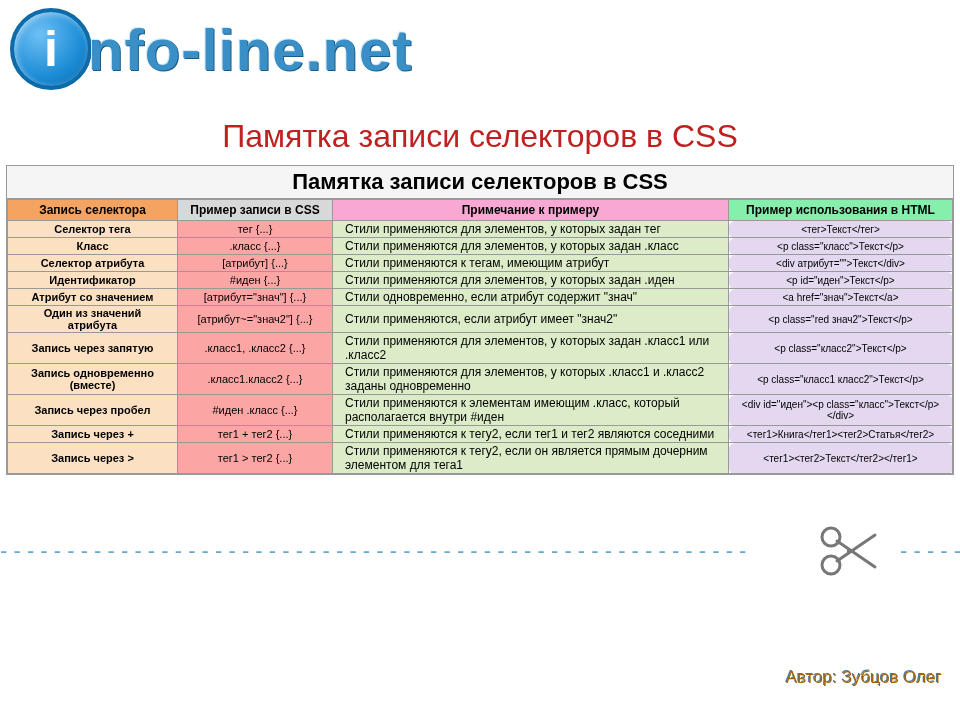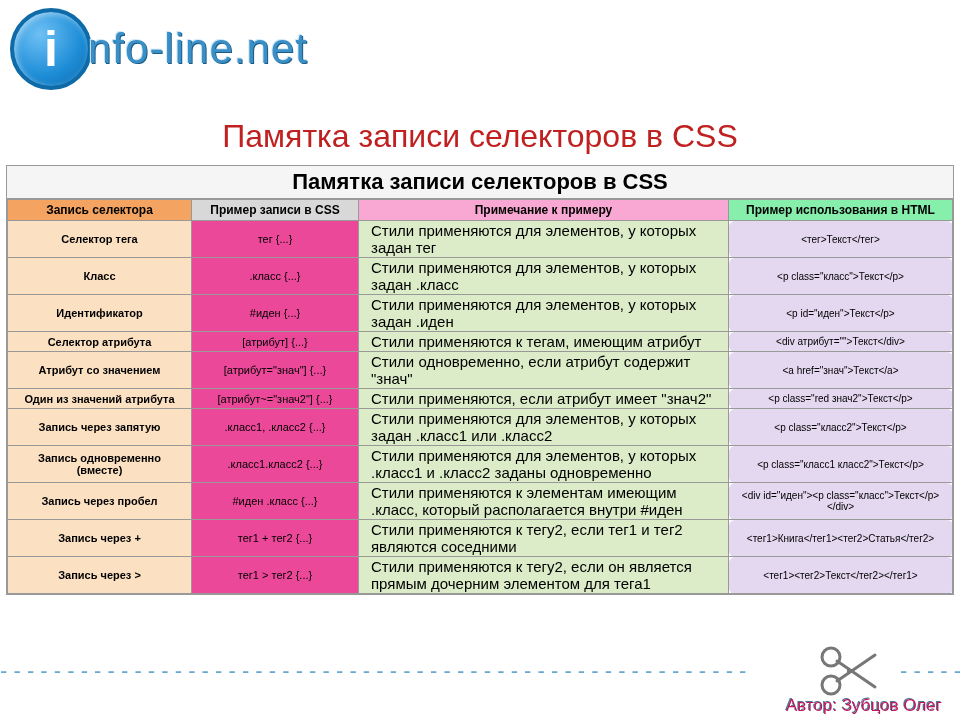--- a/index.html
+++ b/index.html
@@ -26,22 +26,22 @@
     align-items: center;
     justify-content: center;
     color: #fff;
     font-size: 50px;
     font-weight: bold;
     font-family: "Comic Sans MS", cursive, sans-serif;
     box-shadow: inset 2px 2px 6px rgba(255,255,255,0.5);
   }
   .logo-text {
     font-family: "Comic Sans MS", cursive, sans-serif;
-    font-size: 42px;
-    font-weight: normal;
+    font-size: 58px;
+    font-weight: bold;
     color: #3a8fc7;
     text-shadow: 1px 1px 0 #1a5c86, -1px -1px 0 #d0e8f8;
     margin-left: -4px;
     letter-spacing: 1px;
   }
   .logo-text .dot { color: #3a8fc7; }
   .page-title {
     text-align: center;
     font-size: 32px;
     color: #c02020;
@@ -57,27 +57,27 @@
     text-align: center;
     font-size: 22px;
     font-weight: bold;
     background: #f5f5f5;
     padding: 3px 0;
     border-bottom: 1px solid #999;
   }
   table { width: 100%; border-collapse: collapse; font-size: 10px; }
   th, td { border: 1px solid #999; padding: 1px 12px; vertical-align: middle; }
   th { font-size: 12px; font-weight: bold; padding: 3px 4px; }
-  th.c1 { background: #f4a460; width: 184px; }
-  th.c2 { background: #d8d8d8; width: 167px; }
+  th.c1 { background: #f4a460; width: 170px; }
+  th.c2 { background: #d8d8d8; width: 155px; }
   th.c3 { background: #f9a8d4; }
   th.c4 { background: #86efac; width: 224px; }
   td.c1 { background: #fbe0c2; font-weight: bold; font-size: 11px; text-align: center; }
-  td.c2 { background: #ec4899; text-align: center; font-size: 11px; }
-  td.c3 { background: #dcecc8; font-size: 15px; }
+  td.c2 { background: #fca5a5; text-align: center; font-size: 11px; }
+  td.c3 { background: #dcecc8; font-size: 12px; }
   td.c4 { background: #e4d8f0; text-align: center; font-size: 10px; border-radius: 6px; }
   .divider {
     margin: 48px 0 0 0;
     display: flex;
     align-items: center;
     width: 100%;
   }
   .dashes {
     flex: 1;
     color: #6aa8d0;
@@ -89,25 +89,25 @@
   .scissors {
     width: 66px;
     height: 56px;
     margin: 0 18px 0 4px;
     position: relative;
   }
   .scissors svg { width: 100%; height: 100%; }
   .credit {
     position: absolute;
     right: 18px;
-    bottom: 4px;
+    bottom: 32px;
     text-align: right;
     font-family: "Comic Sans MS", cursive, sans-serif;
     font-size: 17px;
-    color: #be185d;
+    color: #a16207;
     text-shadow: 1px 1px 0 #fff, -1px -1px 0 #4a7a9a;
   }
   .credit div { line-height: 1.25; }
 </style>
 </head>
 <body>
 
 <div class="logo">
   <div class="logo-circle">
     <span>i</span>
@@ -137,30 +137,30 @@
           <td class="c3">Стили применяются для элементов, у которых задан тег</td>
           <td class="c4">&lt;тег&gt;Текст&lt;/тег&gt;</td>
         </tr>
         <tr>
           <td class="c1">Класс</td>
           <td class="c2">.класс {...}</td>
           <td class="c3">Стили применяются для элементов, у которых задан .класс</td>
           <td class="c4">&lt;p class="класс"&gt;Текст&lt;/p&gt;</td>
         </tr>
         <tr>
+          <td class="c1">Селектор атрибута</td>
+          <td class="c2">[атрибут] {...}</td>
+          <td class="c3">Стили применяются к тегам, имеющим атрибут</td>
+          <td class="c4">&lt;div атрибут=""&gt;Текст&lt;/div&gt;</td>
+        </tr>
+        <tr>
           <td class="c1">Идентификатор</td>
           <td class="c2">#иден {...}</td>
           <td class="c3">Стили применяются для элементов, у которых задан .иден</td>
           <td class="c4">&lt;p id="иден"&gt;Текст&lt;/p&gt;</td>
-        </tr>
-        <tr>
-          <td class="c1">Селектор атрибута</td>
-          <td class="c2">[атрибут] {...}</td>
-          <td class="c3">Стили применяются к тегам, имеющим атрибут</td>
-          <td class="c4">&lt;div атрибут=""&gt;Текст&lt;/div&gt;</td>
         </tr>
         <tr>
           <td class="c1">Атрибут со значением</td>
           <td class="c2">[атрибут="знач"] {...}</td>
           <td class="c3">Стили одновременно, если атрибут содержит "знач"</td>
           <td class="c4">&lt;a href="знач"&gt;Текст&lt;/a&gt;</td>
         </tr>
         <tr>
           <td class="c1">Один из значений атрибута</td>
           <td class="c2">[атрибут~="знач2"] {...}</td>

